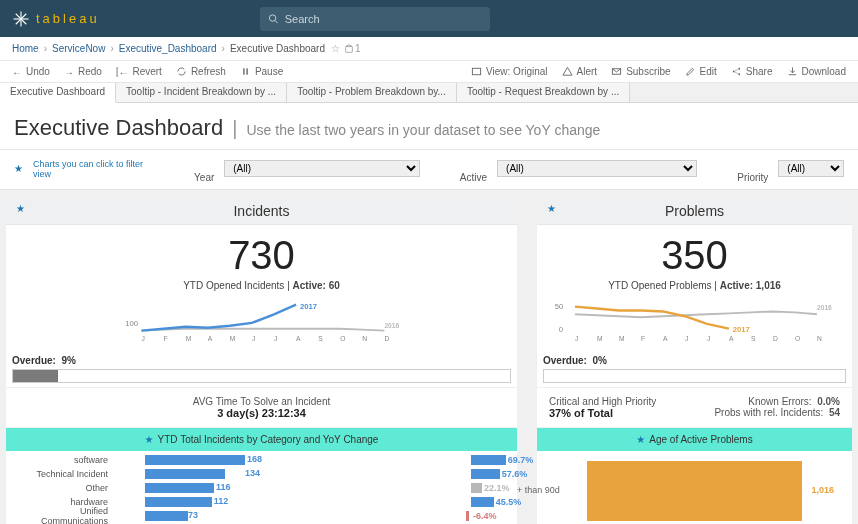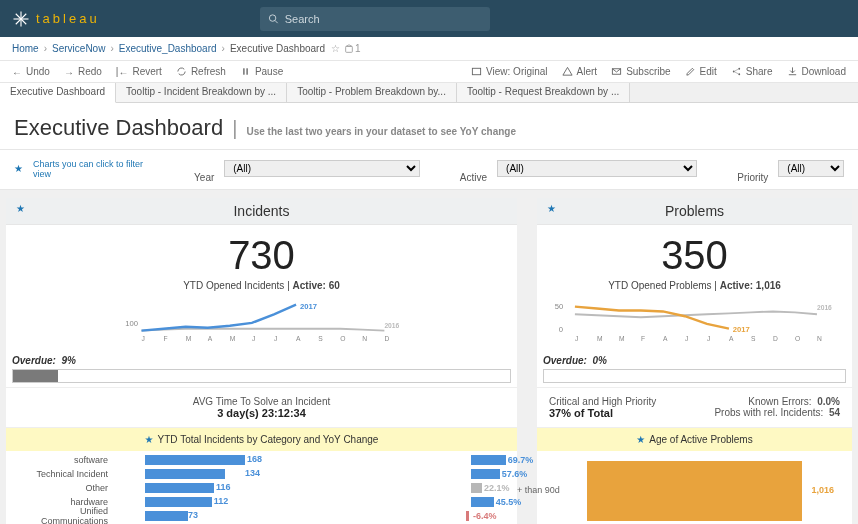--- a/index.html
+++ b/index.html
@@ -29,21 +29,21 @@
 
 
 .sheettabs { background: #f0f0f0; height: 20px; display: flex; border-bottom: 1px solid #d6d6d6; font-size: 10px; }
 .sheettab { padding: 3px 10px; border-right: 1px solid #d6d6d6; background: #f5f5f5; color: #555; cursor: pointer; }
 .sheettab.active { background: #fff; border-bottom: 1px solid #fff; margin-bottom: -1px; }
 
 
 .titlebar { background: #fff; padding: 12px 14px 8px; border-bottom: 1px solid #e6e6e6; }
 .titlebar h1 { font-size: 22px; font-weight: 400; color: #333; display: inline; }
 .titlebar .divider { color: #999; margin: 0 6px; font-size: 20px; font-weight: 300; }
-.titlebar .subtitle { color: #888; font-size: 10px; font-weight: bold; }
+.titlebar .subtitle { color: #888; font-size: 14px; }
 
 
 .filterrow { background: #fff; padding: 4px 14px 6px; display: flex; align-items: center; gap: 10px; font-size: 10px; border-bottom: 1px solid #e6e6e6; }
 .filterrow .star { color: #1f77b4; font-size: 10px; }
 .filterrow .hint { color: #1f77b4; font-size: 9px; }
 .filterrow .flabel { color: #555; margin-left: 30px; margin-top: 18px; }
 .filterrow select { font-size: 10px; border: 1px solid #ccc; padding: 1px 4px; }
 #year-sel { width: 210px; }
 #active-sel { width: 215px; }
 
@@ -55,30 +55,30 @@
 .panel-hdr .star { position: absolute; left: 10px; color: #1f77b4; font-size: 10px; }
 
 .bignum { text-align: center; font-size: 40px; font-weight: 400; color: #222; padding: 8px 0 2px; }
 .bigsub { text-align: center; font-size: 10px; color: #444; padding-bottom: 6px; }
 .bigsub b { font-weight: bold; }
 
 .spark { padding: 0 14px 6px; }
 .spark svg { width: 100%; height: 48px; }
 
 .overdue-row { padding: 2px 6px 4px; font-size: 10px; }
-.overdue-row b { font-weight: bold; font-style: italic; }
+.overdue-row b { font-weight: bold; }
 .bar-outer { border: 1px solid #ccc; height: 14px; margin-top: 3px; background: #fff; position: relative; }
 .bar-inner { background: #7a7a7a; height: 100%; }
 
 .statblock { display: flex; padding: 8px 12px; font-size: 10px; color: #555; border-top: 1px solid #eee; }
 .statblock .left { flex: 1; }
 .statblock .right { text-align: right; }
 .statblock .emph { font-weight: bold; color: #222; font-size: 11px; }
 
-.subhdr { background: #fef9c3; text-align: center; font-size: 10px; color: #333; padding: 6px 0; border-top: 1px solid #eee; }
+.subhdr { background: #5eead4; text-align: center; font-size: 10px; color: #333; padding: 6px 0; border-top: 1px solid #eee; }
 .subhdr .star { color: #1f77b4; margin-right: 4px; }
 
 
 .catrows { padding: 2px 6px; }
 .catrow { display: flex; align-items: center; height: 14px; font-size: 9px; gap: 33px; }
 .catrow .lbl { width: 100px; text-align: right; padding-right: 4px; color: #555; }
 .catrow .barzone { width: 130px; position: relative; height: 10px; }
 .catrow .bar1 { background: #4a90d9; height: 10px; }
 .catrow .val1 { color: #4a90d9; font-weight: bold; position: absolute; font-size: 9px; top: -1px; }
 .catrow .gap { width: 90px; }

